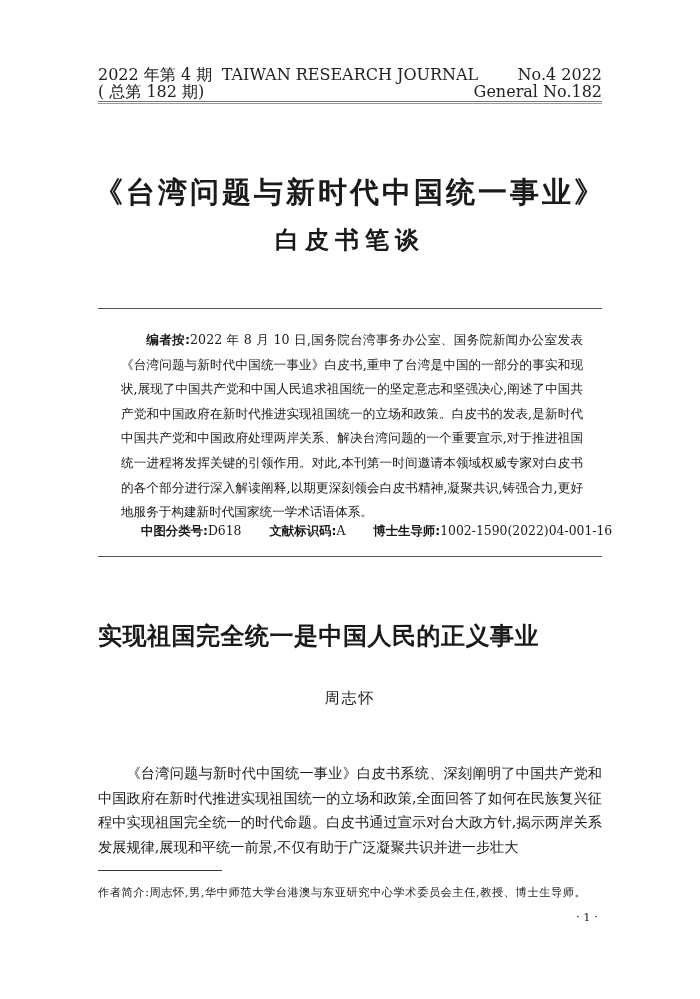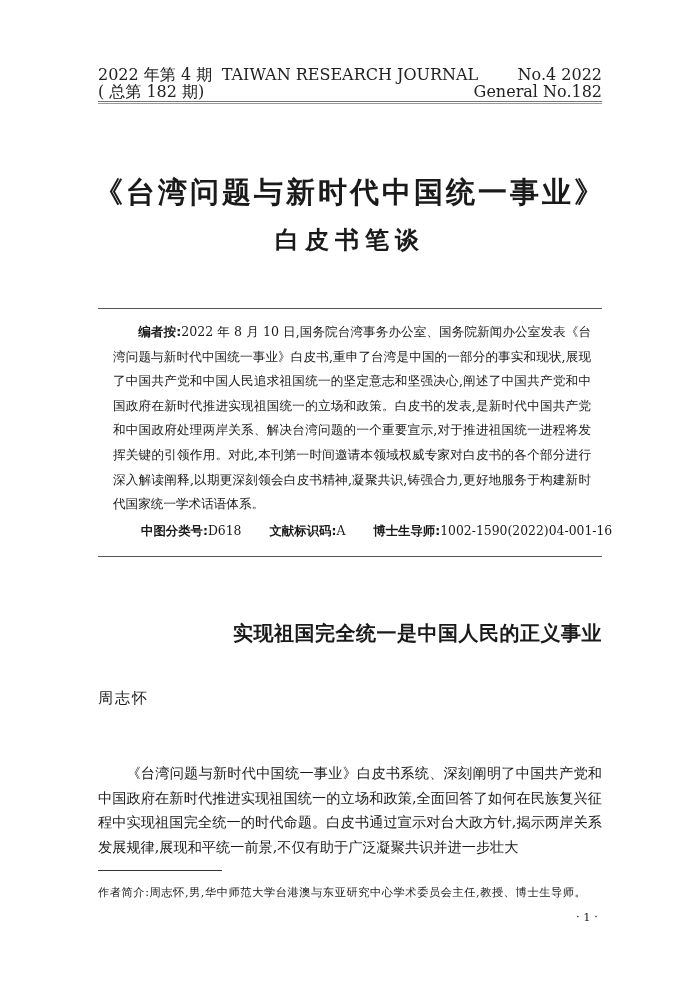--- a/index.html
+++ b/index.html
@@ -8,26 +8,26 @@
   .abs { position:absolute; }
   .hdr { font-size:16px; line-height:17px; color:#222; }
   .hdr-left { left:98px; top:66px; }
   .hdr-center { left:200px; width:300px; top:66px; text-align:center; }
   .hdr-right { right:98px; top:66px; text-align:right; }
   .hdr-rule { left:98px; width:504px; top:101px; height:3px; border-top:1.5px solid #777; border-bottom:1px solid #999; box-sizing:border-box; }
   .title1 { left:90px; width:520px; top:175px; text-align:center; font-size:29px; font-weight:bold; letter-spacing:3px; line-height:34px; }
   .title2 { left:90px; width:520px; top:223px; text-align:center; font-size:24px; font-weight:bold; letter-spacing:6px; line-height:34px; }
   .rule { left:98px; width:504px; height:0; border-top:1.5px solid #555; }
   .note { left:113px; width:478px; top:320px; font-size:12.6px; line-height:24.6px; text-align:justify; }
-  .note p { margin:0; text-indent:2em; }
+  .note p { margin:8px; text-indent:2em; }
   .bold { font-family:"DejaVu Sans", "Liberation Sans", sans-serif; font-weight:bold; }
   .meta { left:141px; top:521px; font-size:12.4px; line-height:20px; white-space:nowrap; }
   .meta span.grp { margin-right:24px; }
-  .art-title { left:98px; width:504px; top:620px; text-align:right; font-size:20px; font-weight:bold; letter-spacing:0.5px; }
-  .author { left:98px; width:504px; top:689px; font-size:15px; letter-spacing:2px; }
+  .art-title { left:98px; width:504px; top:620px; text-align:left; font-size:24px; font-weight:bold; letter-spacing:0.5px; }
+  .author { left:98px; width:504px; top:689px; text-align:center; font-size:15px; letter-spacing:2px; }
   .body { left:98px; width:504px; top:761px; font-size:14.2px; line-height:24.5px; text-align:justify; }
   .body p { margin:0; text-indent:2em; }
   .fn-rule { left:98px; width:124px; top:870px; border-top:1px solid #333; }
   .footnote { left:98px; top:885px; font-size:11.2px; letter-spacing:0.6px; white-space:nowrap; }
   .pageno { right:102px; top:910px; font-size:11.5px; }
 </style>
 </head>
 <body>
 
 <div class="abs hdr hdr-left">

